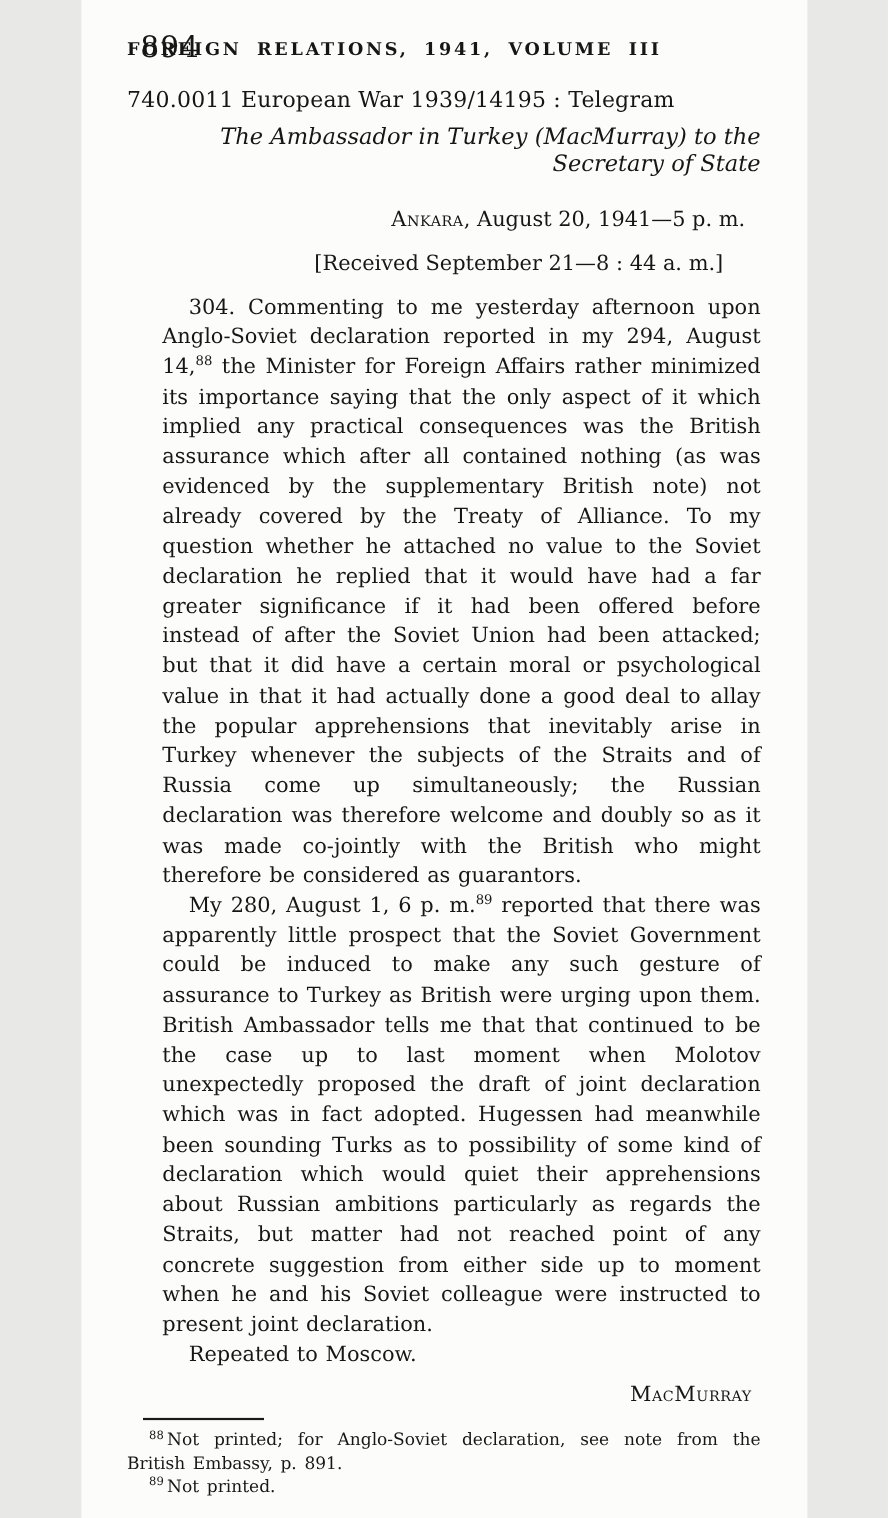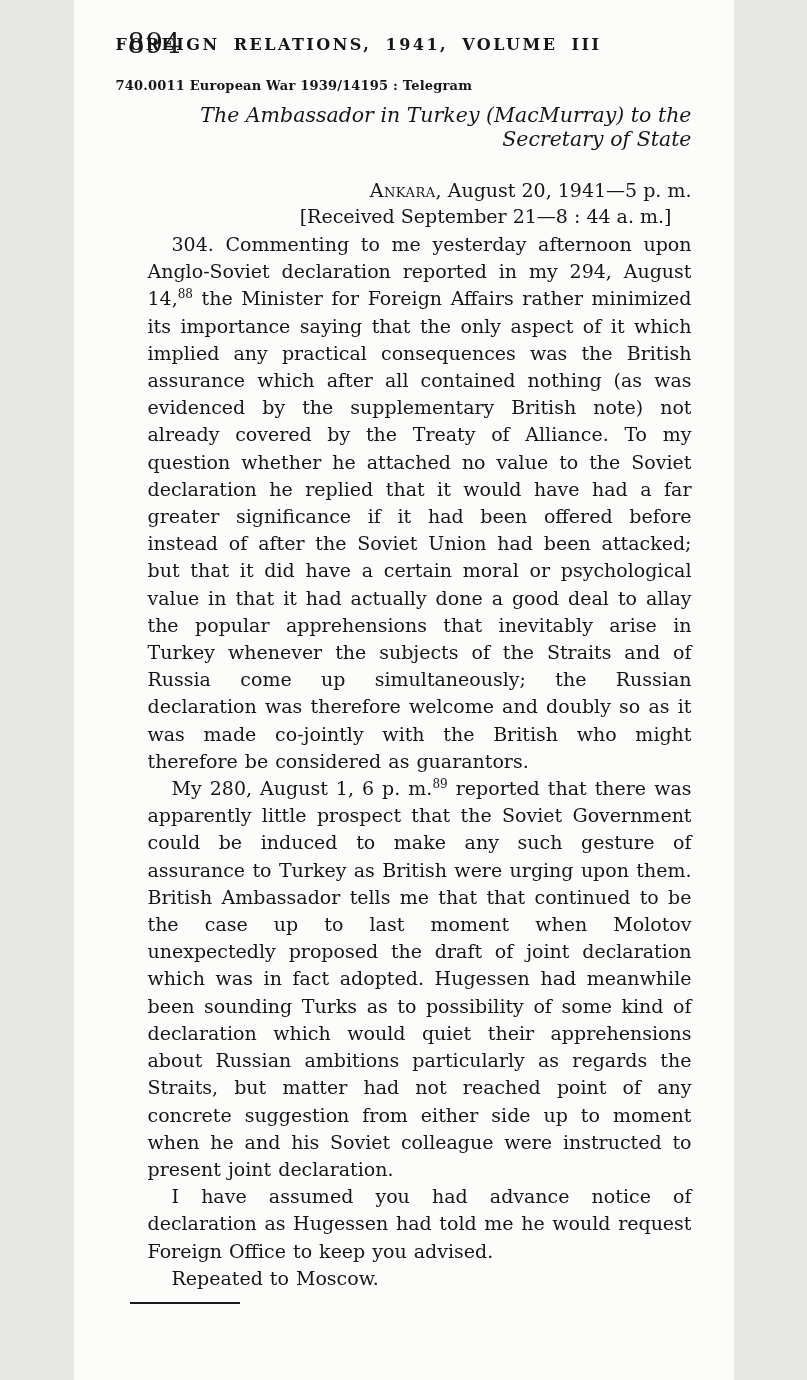--- a/index.html
+++ b/index.html
@@ -37,38 +37,38 @@
     left: 0;
     right: 0;
     top: 7px;
     font-size: 16px;
     font-weight: bold;
     letter-spacing: 2.5px;
     word-spacing: 6px;
   }
   
   .citation-line {
-    font-size: 13px;
-    font-weight: bold;
+    font-size: 20px;
+    font-weight: normal;
     letter-spacing: 0.2px;
     margin: 0 0 10px 0;
   }
   
   .doc-title {
     text-align: right;
     font-style: italic;
     font-size: 20.5px;
     margin: 0 0 26px 0;
   }
   
   .dateline, .received-line {
     text-align: right;
     font-size: 19px;
     line-height: 26px;
-    margin: 0;
+    margin: 14px;
   }
   .received-line { padding-right: 20px; }
   .smallcaps { font-variant: small-caps; letter-spacing: 0.5px; }
   
   .body-block { margin-top: 2px; margin-left: 32px; }
   .body-para {
     font-size: 19px;
     line-height: 27.2px;
     text-align: justify;
     text-indent: 24px;
@@ -125,23 +125,27 @@
   <p class="dateline"><span class="smallcaps">Ankara</span><span>, August 20, 1941—5 p. m.</span></p>
 
   <p class="received-line">[Received September 21—8 : 44 a. m.]</p>
 
   <div class="body-block">
 
     <p class="body-para"><span>304. Commenting to me yesterday afternoon upon Anglo-Soviet declaration reported in my 294, August 14,</span><sup>88</sup><span> the Minister for Foreign Affairs rather minimized its importance saying that the only aspect of it which implied any practical consequences was the British assurance which after all contained nothing (as was evidenced by the supplementary British note) not already covered by the Treaty of Alliance.  To my question whether he attached no value to the Soviet declaration he replied that it would have had a far greater significance if it had been offered before instead of after the Soviet Union had been attacked; but that it did have a certain moral or psychological value in that it had actually done a good deal to allay the popular apprehensions that inevitably arise in Turkey whenever the subjects of the Straits and of Russia come up simultaneously; the Russian declaration was therefore welcome and doubly so as it was made co-jointly with the British who might therefore be considered as guarantors.</span></p>
 
     <p class="body-para"><span>My 280, August 1, 6 p. m.</span><sup>89</sup><span> reported that there was apparently little prospect that the Soviet Government could be induced to make any such gesture of assurance to Turkey as British were urging upon them.  British Ambassador tells me that that continued to be the case up to last moment when Molotov unexpectedly proposed the draft of joint declaration which was in fact adopted.  Hugessen had meanwhile been sounding Turks as to possibility of some kind of declaration which would quiet their apprehensions about Russian ambitions particularly as regards the Straits, but matter had not reached point of any concrete suggestion from either side up to moment when he and his Soviet colleague were instructed to present joint declaration.</span></p>
 
-    <p class="body-para">I have assumed you had advance notice of declaration as Hugessen had told me he would request Foreign Office to keep you advised.</p>
 
     <p class="body-para">Repeated to Moscow.</p>
 
   </div>
 
+  <p class="signature-line"><span class="smallcaps">MacMurray</span></p>
 
   <hr class="footnote-rule">
 
+  <div>
+    <p class="footnote"><sup>88</sup><span>Not printed; for Anglo-Soviet declaration, see note from the British Embassy, p. 891.</span></p>
+    <p class="footnote"><sup>89</sup><span>Not printed.</span></p>
+  </div>
 
 </div>
 
 </body></html>

